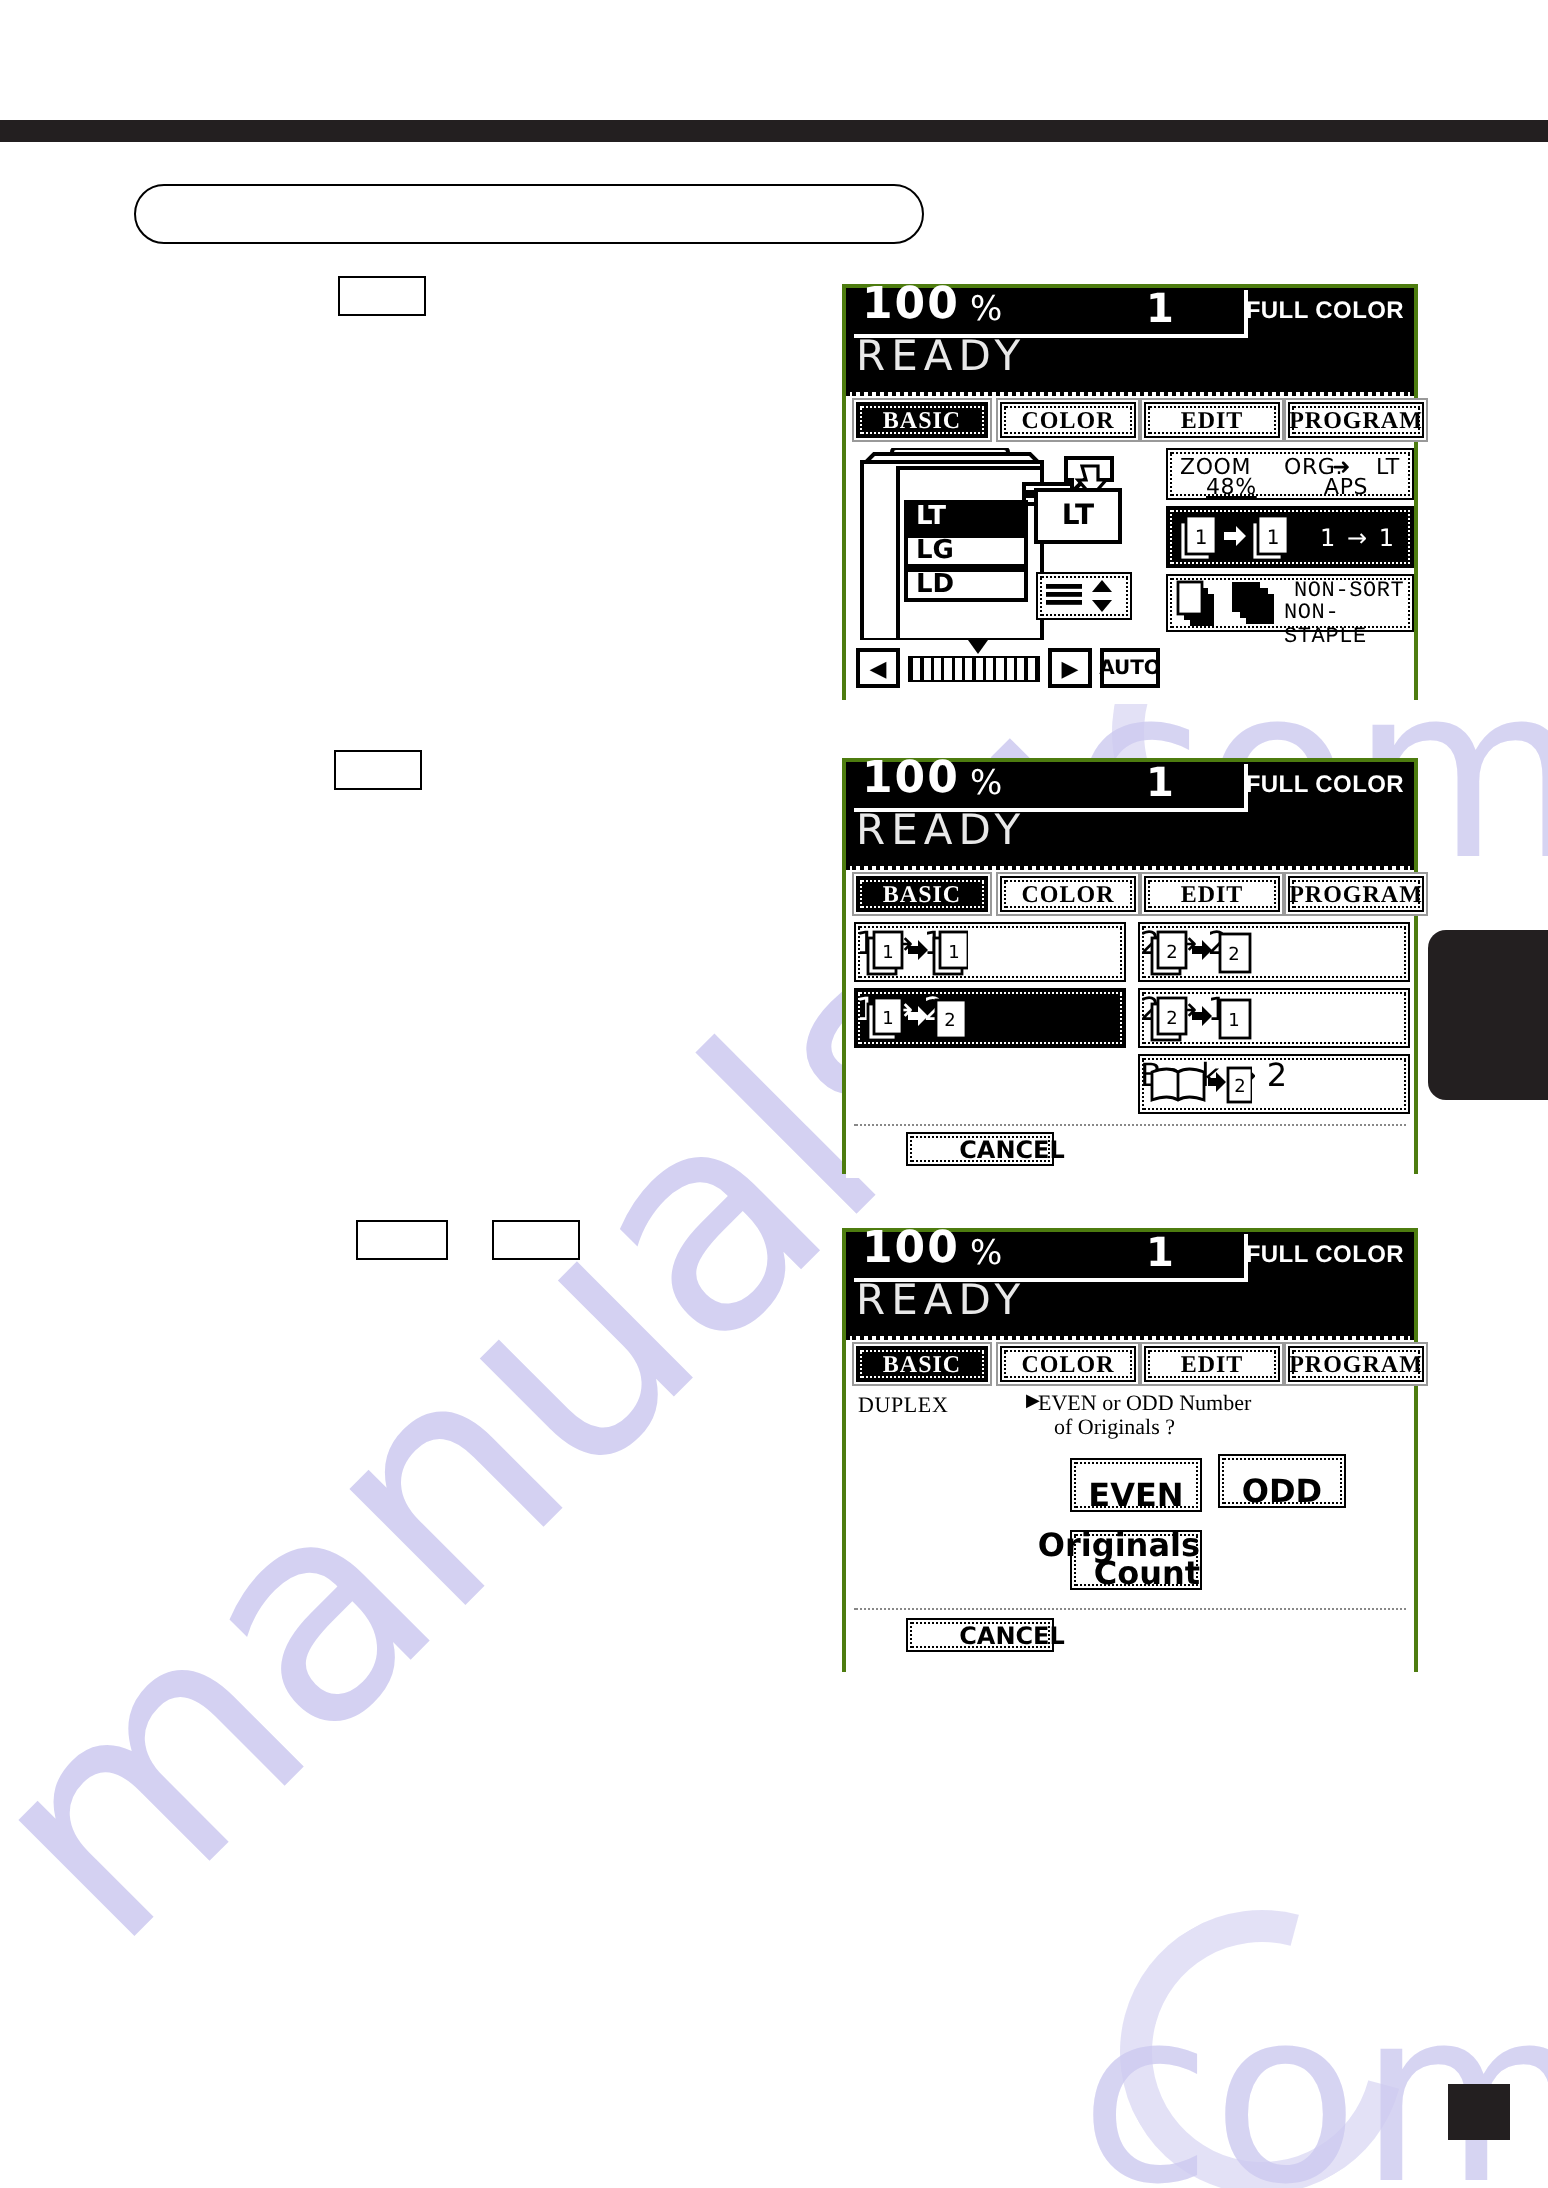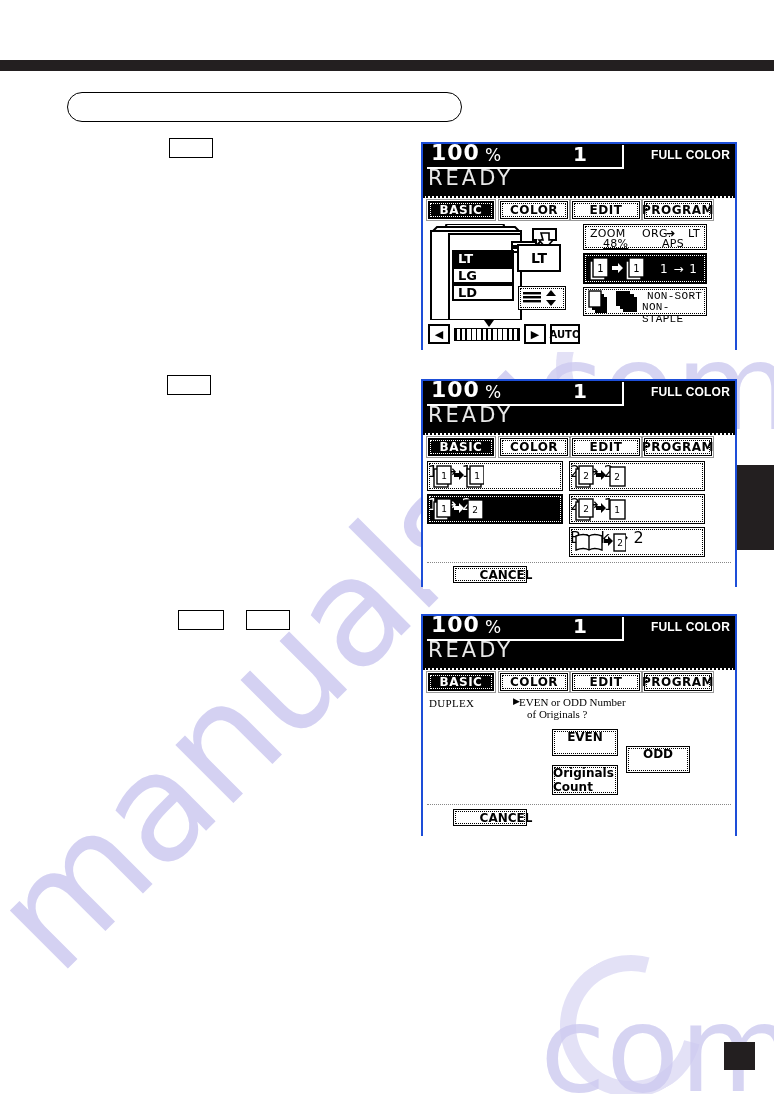--- a/index.html
+++ b/index.html
@@ -50,22 +50,22 @@
     border-right-color:transparent;transform:rotate(-30deg);}
   .wm-ring.r2{left:560px;top:955px;width:110px;height:110px;
     border-right-color:transparent;transform:rotate(-30deg);}
   .wm-c{
     position:absolute;color:#cdcaf0;font-family:"DejaVu Sans",sans-serif;
     font-size:120px;opacity:.8;pointer-events:none;
   }
 
   
   .lcd{
-    position:absolute;left:421px;top:0;width:316px;height:208px;
-    background:#ffffff;border:2px solid #1d4ed8;box-sizing:border-box;
+    position:absolute;left:421px;top:0;width:288px;height:208px;
+    background:#ffffff;border:2px solid #4d7c0f;box-sizing:border-box;
     font-family:"DejaVu Sans",sans-serif;
   }
   .lcd-status{
     position:relative;height:52px;background:#000;color:#fff;
   }
   .st-row1{
     position:absolute;left:0;top:0;right:0;height:25px;
   }
   .st-pct-box{
     position:absolute;left:4px;top:1px;width:195px;height:22px;
@@ -102,21 +102,21 @@
     position:absolute;top:0;height:18px;
     border:1px solid #000;box-sizing:border-box;
     background:#fff;
     display:flex;align-items:center;justify-content:center;
     font-size:12px;font-weight:bold;letter-spacing:.5px;
     box-shadow:0 0 0 1px #fff, 0 0 0 2px #999;
   }
   .tab .inner{
     position:absolute;left:1px;top:1px;right:1px;bottom:1px;
     border:1px dotted #000;box-sizing:border-box;
-    display:flex;align-items:center;justify-content:center;
+    display:flex;align-items:center;justify-content:center;font-family:Liberation Serif, serif;
   }
   .tab.sel{background:#000;color:#fff;}
   .tab.sel .inner{border-color:#fff;}
   .t1{left:2px;width:66px;}
   .t2{left:74px;width:68px;}
   .t3{left:146px;width:68px;}
   .t4{left:218px;width:68px;}
 
   
   .lb{
@@ -182,22 +182,22 @@
   .textbox{
     position:absolute;left:160px;top:121px;width:124px;height:28px;
   }
 
   
   .p3-dup{position:absolute;left:6px;top:27px;font-size:11px;
     font-family:"Liberation Serif",serif;letter-spacing:.3px;}
   .p3-q{position:absolute;left:96px;top:26px;font-size:11px;
     font-family:"Liberation Serif",serif;line-height:13px;}
   .p3-btn{
-    display:flex;align-items:flex-start;justify-content:center;
-    font-size:12px;font-weight:bold;text-align:center;line-height:14px;margin-left:17px;
+    display:flex;align-items:flex-end;justify-content:center;
+    font-size:16px;font-weight:bold;text-align:center;line-height:14px;
   }
   .cancel{
     position:absolute;font-size:12px;font-weight:bold;
     display:flex;align-items:center;justify-content:center;padding-left:32px;
   }
   .dashline{
     position:absolute;left:4px;right:4px;border-top:1px dotted #888;
   }
 
   svg{display:block;}
@@ -474,21 +474,21 @@
 
     <div class="p3-dup">DUPLEX</div>
     <span style="position:absolute;left:90px;top:26px;font-size:9px;">▶</span>
     <div class="p3-q">EVEN or ODD Number</div>
     <div class="p3-q" style="left:104px;top:38px;">of Originals ?</div>
 
     <div class="lb p3-btn" style="left:112px;top:59px;width:66px;height:27px;">
       <span class="ring"></span>
       <span style="position:relative;">EVEN</span>
     </div>
-    <div class="lb p3-btn" style="left:186px;top:76px;width:64px;height:27px;">
+    <div class="lb p3-btn" style="left:186px;top:57px;width:64px;height:27px;">
       <span class="ring"></span>
       <span style="position:relative;">ODD</span>
     </div>
     <div class="lb p3-btn" style="left:112px;top:95px;width:66px;height:30px;flex-direction:column;">
       <span class="ring"></span>
       <span style="position:relative;">Originals</span>
       <span style="position:relative;">Count</span>
     </div>
 
     <div class="dashline" style="top:134px;"></div>

